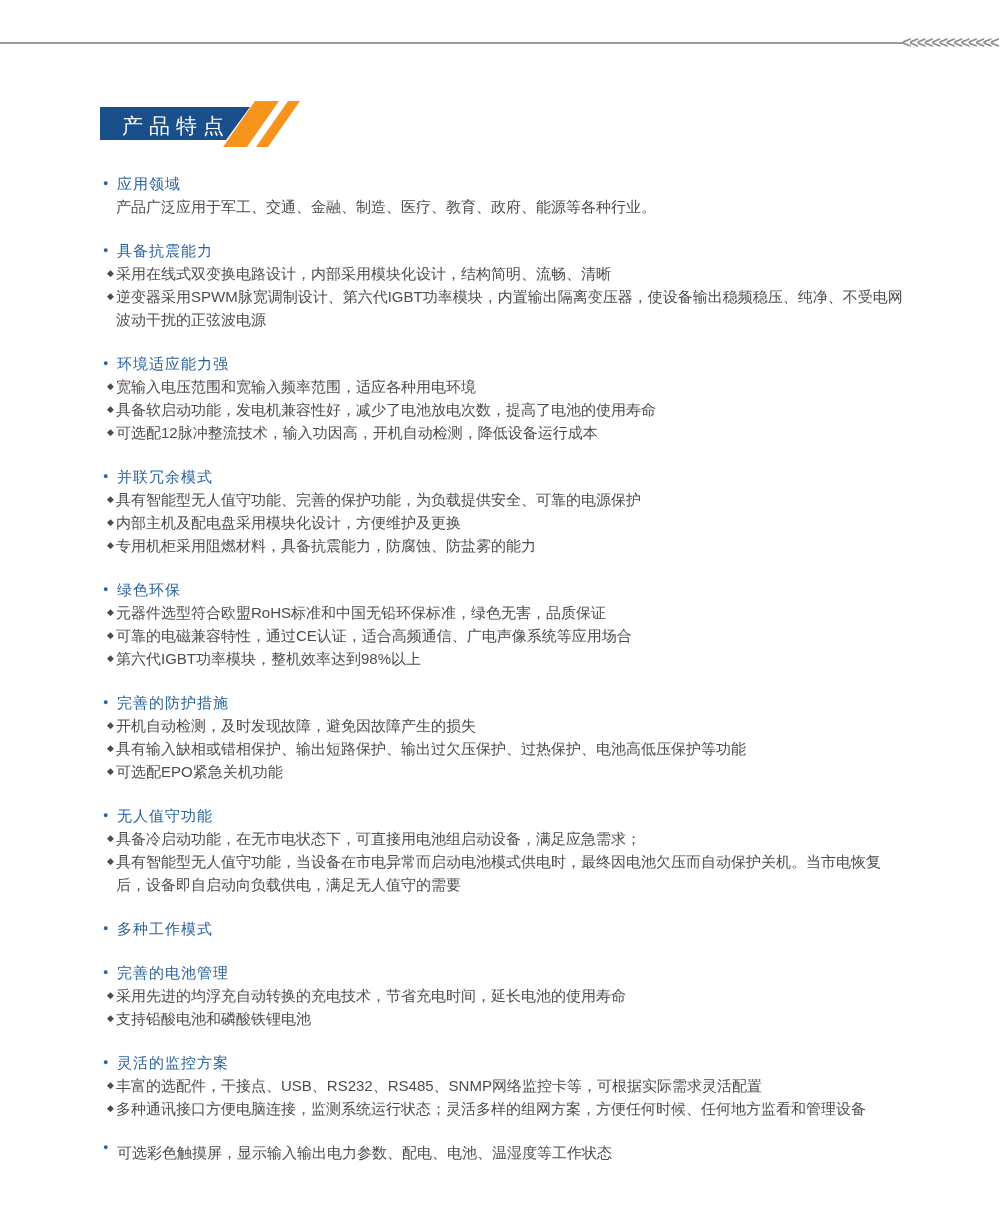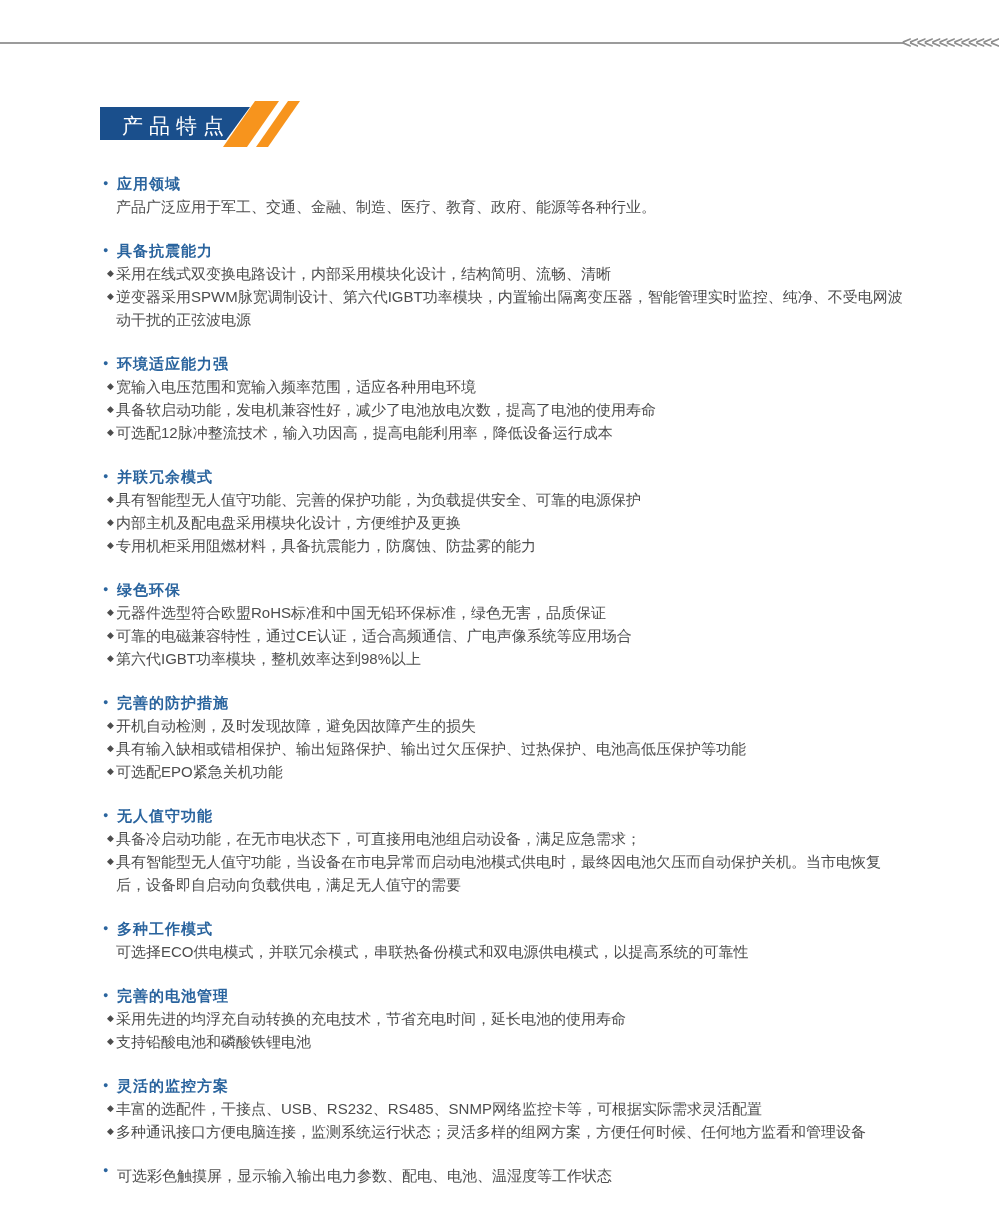--- a/index.html
+++ b/index.html
@@ -21,21 +21,21 @@
   .banner-title {
     position:absolute; left:22px; top:11px; color:#ffffff;
     font-size:21px; letter-spacing:6px; white-space:nowrap;
   }
   
   .content { position:absolute; left:100px; top:172px; width:806px; }
   .section { margin-bottom:21px; }
   .sec-heading { display:flex; align-items:center; padding-left:3px; color:#2a649e; }
   .sec-heading .dot { flex:0 0 7px; font-size:9px; line-height:23px; margin-right:7px; }
   .sec-heading.no-dot { padding-left:17px; }
-  .sec-title { font-size:15px; font-weight:bold; line-height:23px; letter-spacing:1px; }
+  .sec-title { font-size:15px; font-weight:normal; line-height:23px; letter-spacing:1px; }
   .line { display:flex; font-size:15px; line-height:23px; color:#4d4d4d; }
   .line .txt { flex:1; }
   .plain { padding-left:16px; }
   .diamond-line { padding-left:7px; }
   .diamond { flex:0 0 9px; font-size:9px; line-height:23px; color:#4d4d4d; }
   .dot-line { padding-left:3px; }
   .dot-body { flex:0 0 14px; font-size:9px; line-height:23px; color:#2a649e; transform:translateY(-5px); }
 </style>
 </head>
 <body>
@@ -68,40 +68,40 @@
     <div class="sec-heading">
       <span class="dot">●</span>
       <h3 class="sec-title">具备抗震能力</h3>
     </div>
     <p class="line diamond-line">
       <span class="diamond">◆</span>
       <span class="txt">采用在线式双变换电路设计，内部采用模块化设计，结构简明、流畅、清晰</span>
     </p>
     <p class="line diamond-line">
       <span class="diamond">◆</span>
-      <span class="txt">逆变器采用SPWM脉宽调制设计、第六代IGBT功率模块，内置输出隔离变压器，智能管理实时监控、纯净、不受电网波动干扰的正弦波电源</span>
+      <span class="txt">逆变器采用SPWM脉宽调制设计、第六代IGBT功率模块，内置输出隔离变压器，使设备输出稳频稳压、纯净、不受电网波动干扰的正弦波电源</span>
     </p>
   </div>
 
   <div class="section">
     <div class="sec-heading">
       <span class="dot">●</span>
       <h3 class="sec-title">环境适应能力强</h3>
     </div>
     <p class="line diamond-line">
       <span class="diamond">◆</span>
       <span class="txt">宽输入电压范围和宽输入频率范围，适应各种用电环境</span>
     </p>
     <p class="line diamond-line">
       <span class="diamond">◆</span>
       <span class="txt">具备软启动功能，发电机兼容性好，减少了电池放电次数，提高了电池的使用寿命</span>
     </p>
     <p class="line diamond-line">
       <span class="diamond">◆</span>
-      <span class="txt">可选配12脉冲整流技术，输入功因高，提高电能利用率，降低设备运行成本</span>
+      <span class="txt">可选配12脉冲整流技术，输入功因高，开机自动检测，降低设备运行成本</span>
     </p>
   </div>
 
   <div class="section">
     <div class="sec-heading">
       <span class="dot">●</span>
       <h3 class="sec-title">并联冗余模式</h3>
     </div>
     <p class="line diamond-line">
       <span class="diamond">◆</span>
@@ -168,23 +168,20 @@
       <span class="diamond">◆</span>
       <span class="txt">具有智能型无人值守功能，当设备在市电异常而启动电池模式供电时，最终因电池欠压而自动保护关机。当市电恢复后，设备即自启动向负载供电，满足无人值守的需要</span>
     </p>
   </div>
 
   <div class="section">
     <div class="sec-heading">
       <span class="dot">●</span>
       <h3 class="sec-title">多种工作模式</h3>
     </div>
-    <p class="line plain">
-        <span class="txt">可选择ECO供电模式，并联冗余模式，串联热备份模式和双电源供电模式，以提高系统的可靠性</span>
-      </p>
   </div>
 
   <div class="section">
     <div class="sec-heading">
       <span class="dot">●</span>
       <h3 class="sec-title">完善的电池管理</h3>
     </div>
     <p class="line diamond-line">
       <span class="diamond">◆</span>
       <span class="txt">采用先进的均浮充自动转换的充电技术，节省充电时间，延长电池的使用寿命</span>

